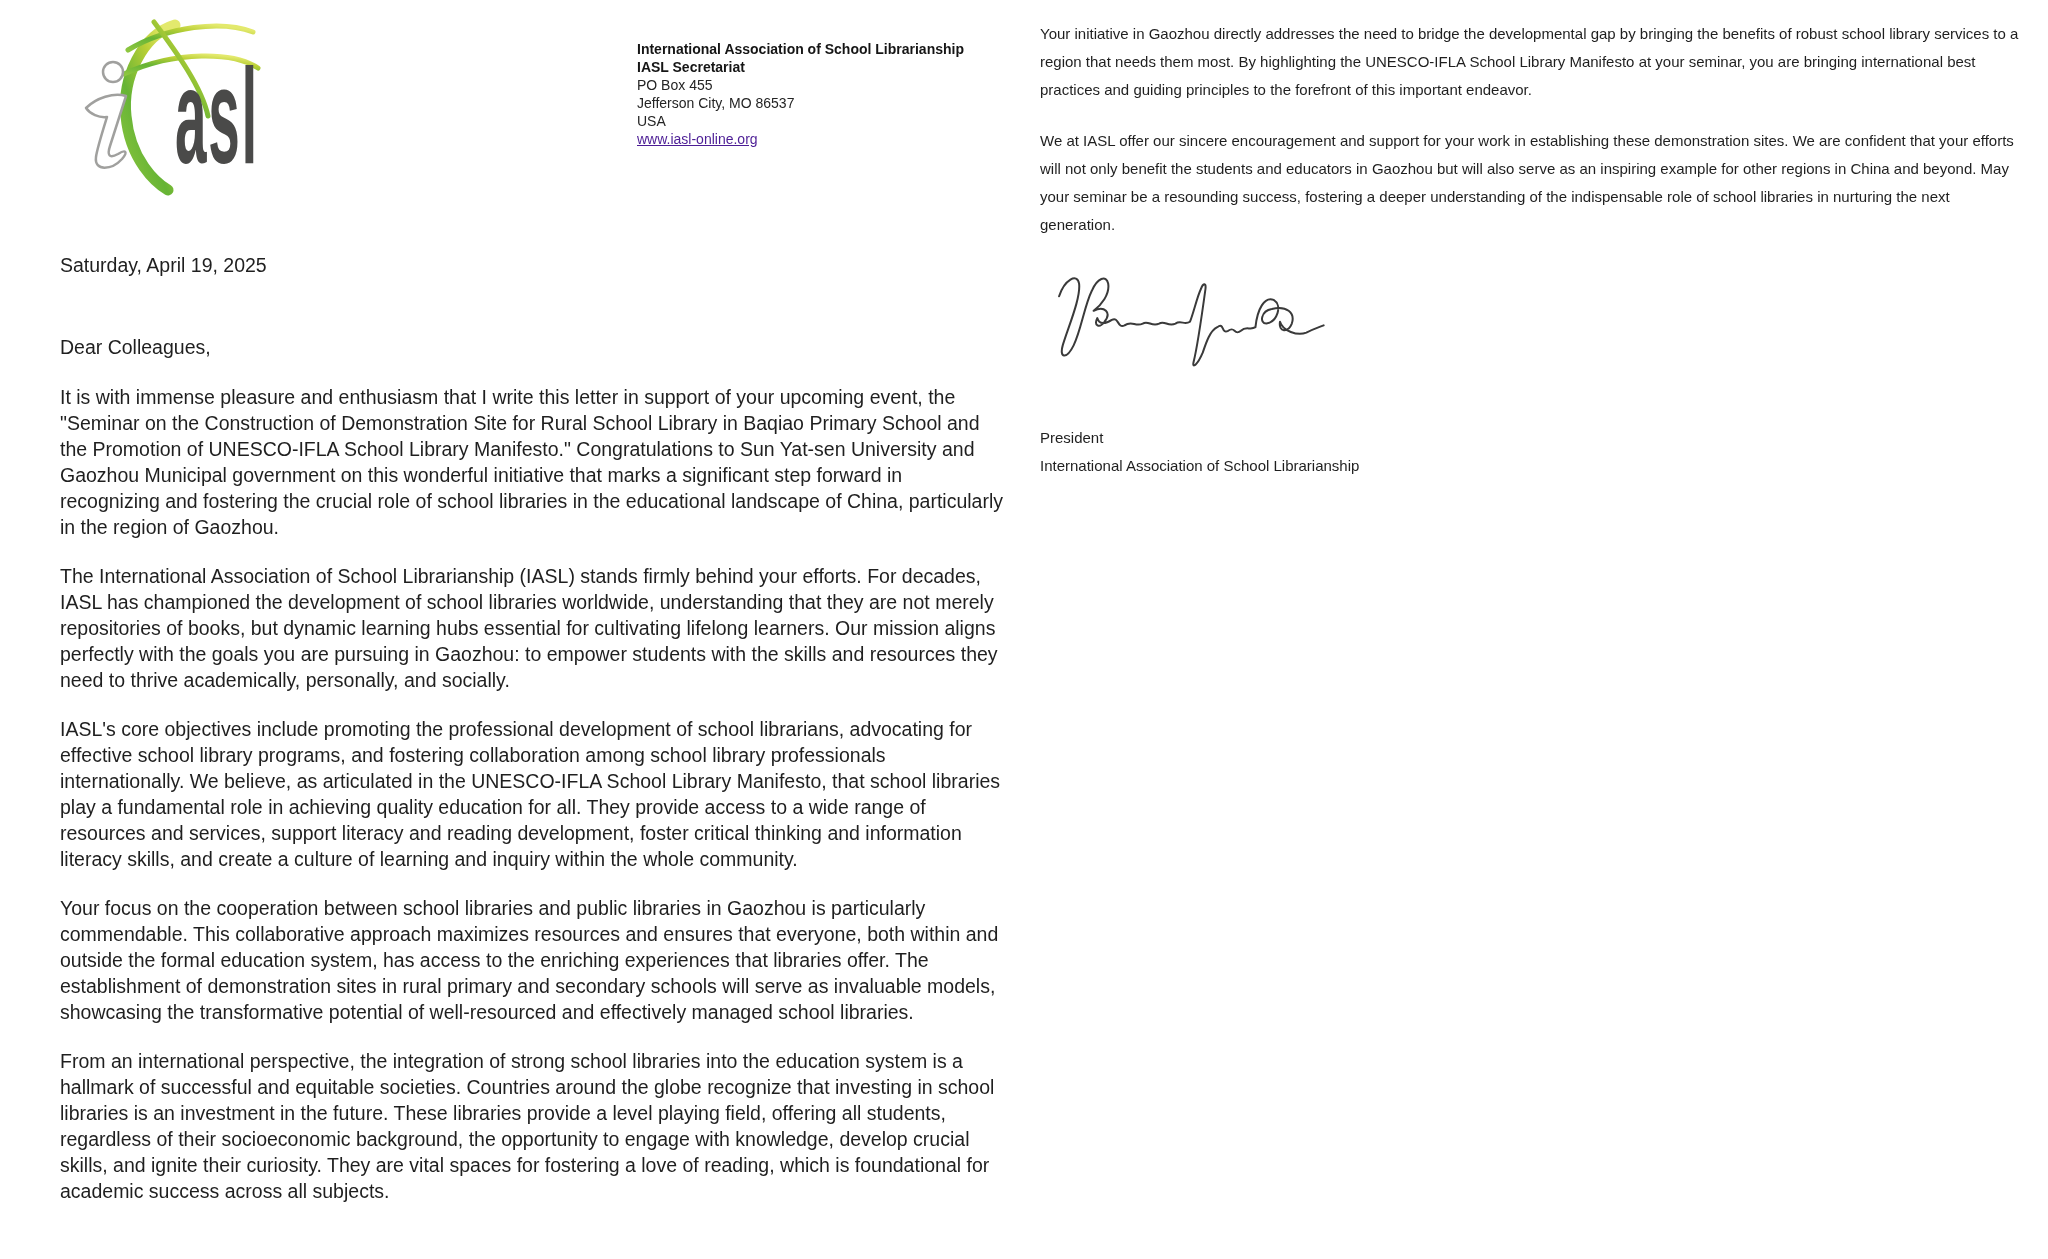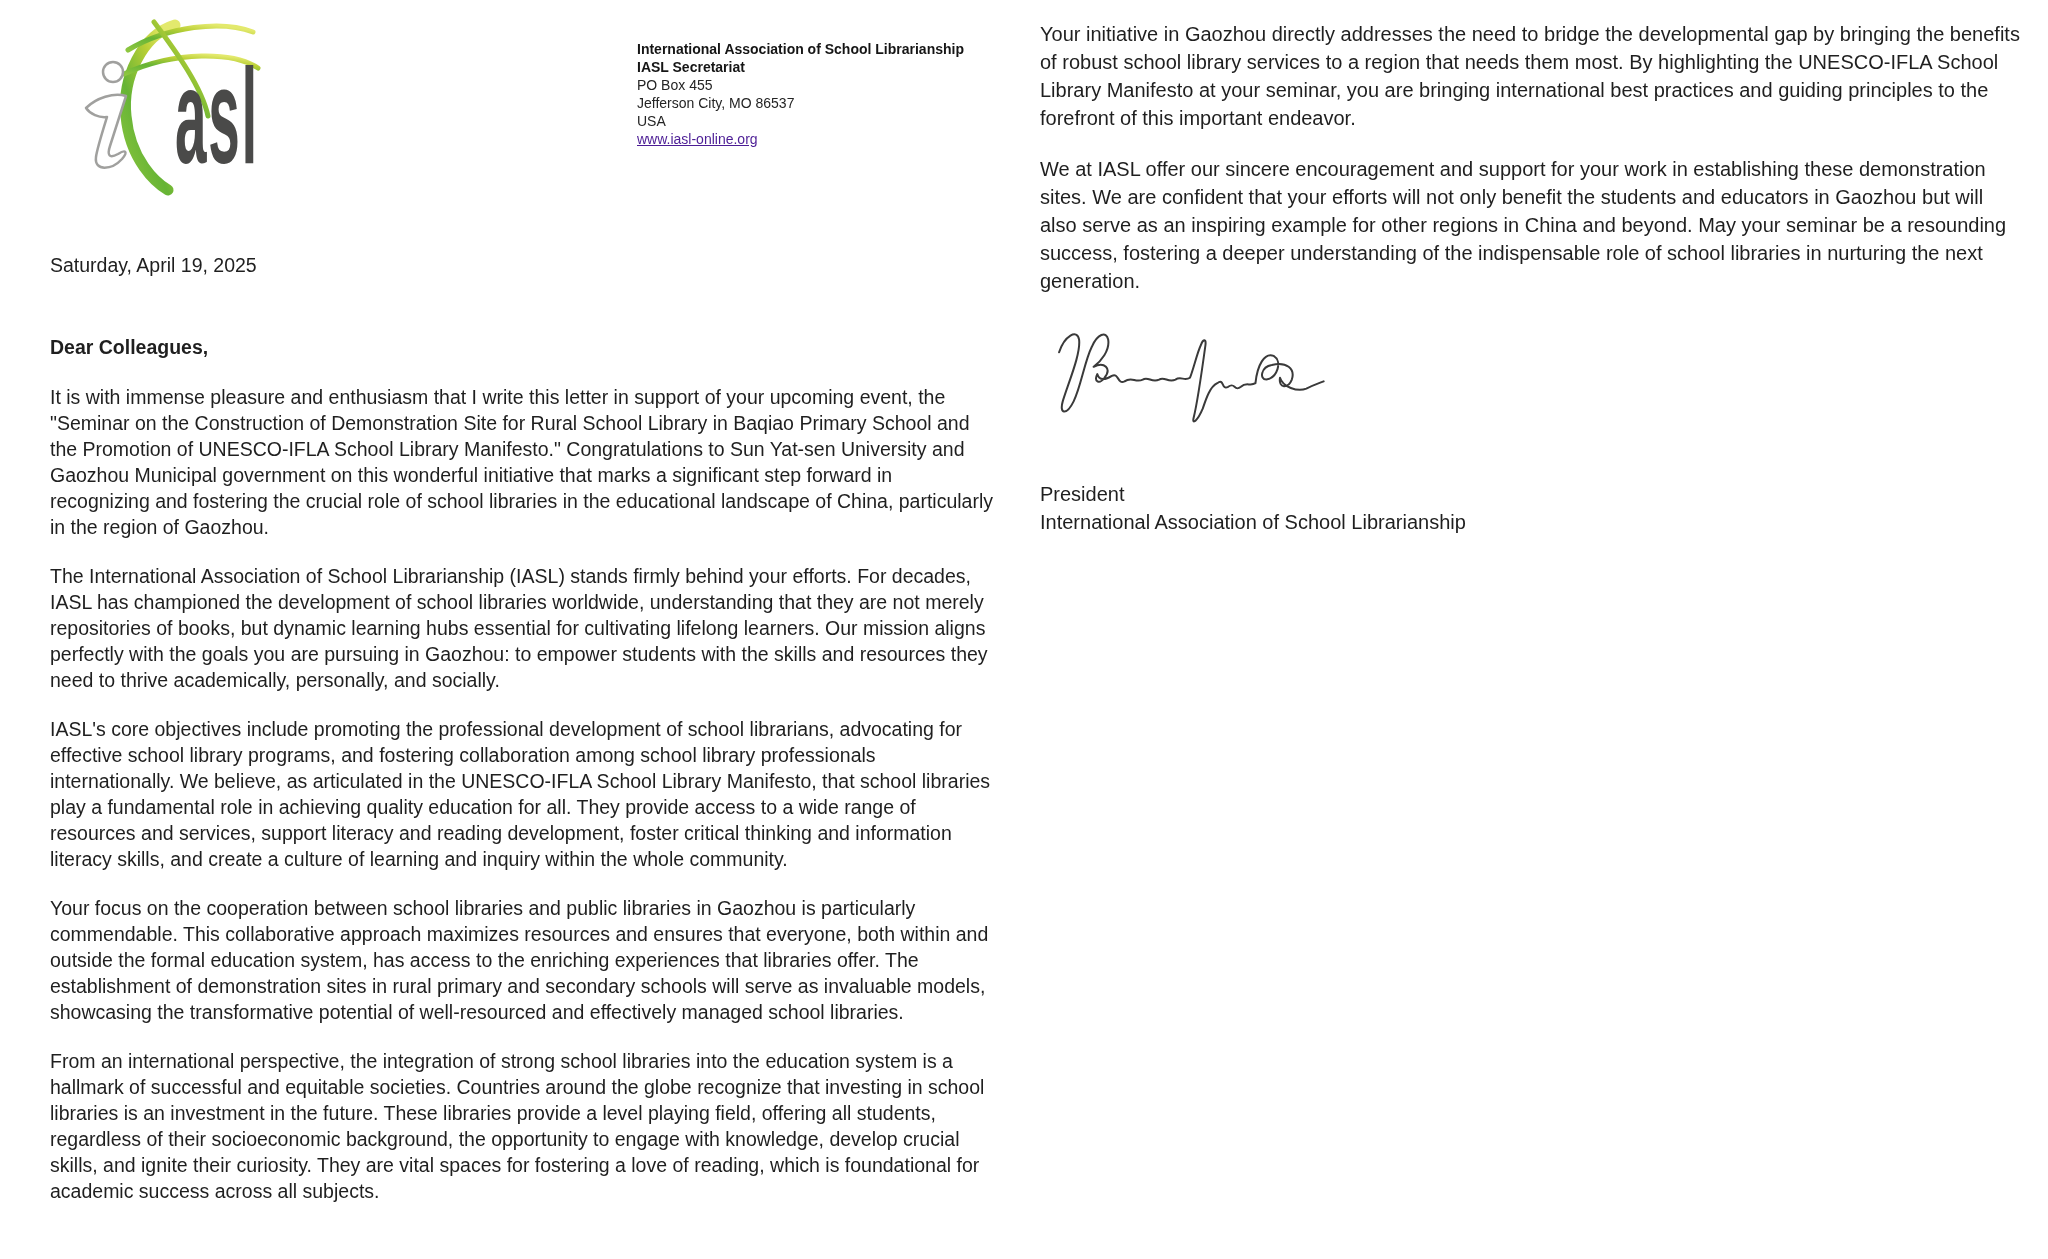--- a/index.html
+++ b/index.html
@@ -12,25 +12,25 @@
     color:#1f1f1f;
     -webkit-font-smoothing:antialiased;
   }
   
   .logo{position:absolute;left:56px;top:8px;width:215px;height:190px;}
   
   .letterhead{position:absolute;left:637px;top:40px;font-size:14px;line-height:18px;color:#242424;}
   .letterhead .bold{font-weight:bold;color:#151515;}
   .weblink{color:#4c1d95;text-decoration:underline;cursor:pointer;}
   
-  .col-left{position:absolute;left:50px;top:252px;width:945px;font-size:19.5px;line-height:26px;}
+  .col-left{position:absolute;left:60px;top:252px;width:945px;font-size:19.5px;line-height:26px;}
   .col-left .date{margin:0 0 56px 0;}
-  .col-left .salutation{margin:0 0 24px 0;font-weight:bold;}
+  .col-left .salutation{margin:0 0 24px 0;}
   .col-left p.body{margin:0 0 23px 0;}
-  .col-right{position:absolute;left:1040px;top:20px;width:985px;font-size:20px;line-height:28px;}
+  .col-right{position:absolute;left:1040px;top:20px;width:985px;font-size:15px;line-height:28px;}
   .col-right p.body{margin:0 0 23px 0;}
   .closing{margin:0;}
   .signature-wrap{margin-top:30px;width:310px;height:100px;}
   .signer{margin-top:55px;line-height:28px;}
   .signer div{margin:0;}
   p{margin:0;}
 </style>
 </head>
 <body>
 

